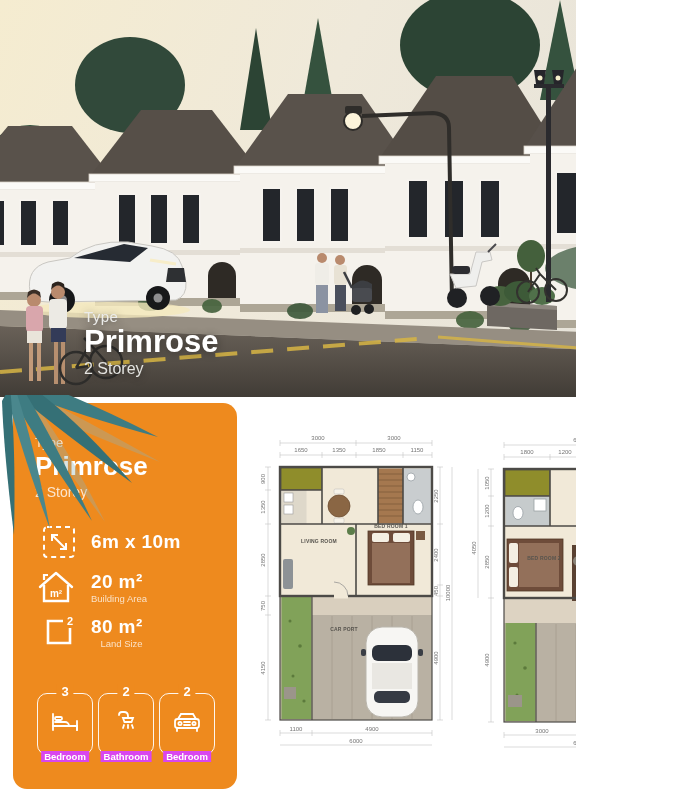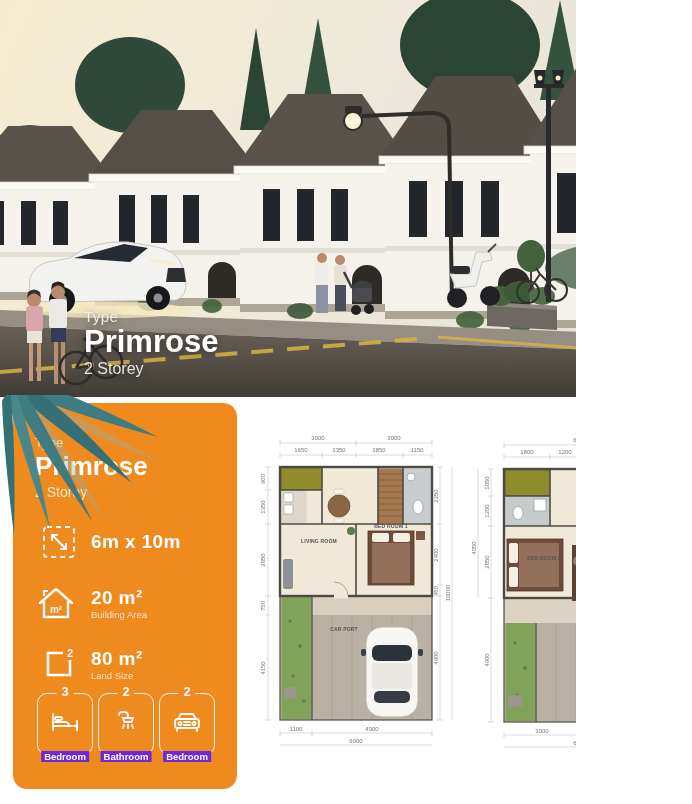--- a/index.html
+++ b/index.html
@@ -17,32 +17,32 @@
   .bottom{position:relative;width:692px;height:407px;background:#fff;}
   .palm-left{position:absolute;left:0;top:-2px;z-index:5;pointer-events:none;}
   .palm-right{position:absolute;right:0;top:-2px;z-index:5;pointer-events:none;}
   
   .card{position:absolute;left:13px;top:6px;width:224px;height:386px;box-sizing:border-box;
         background:#EE8A1E;border-radius:14px;color:#fff;padding:32px 20px 34px 22px;
         display:flex;flex-direction:column;z-index:2;}
   .card-type{font-size:13px;color:rgba(255,255,255,.78);}
   .card-name{font-size:26px;font-weight:bold;margin:1px 0 2px;}
   .card-storey{font-size:14px;color:rgba(255,255,255,.78);}
-  .specs{margin-top:24px;display:flex;flex-direction:column;gap:23px;}
+  .specs{margin-top:24px;display:flex;flex-direction:column;gap:7px;}
   .spec{display:flex;align-items:center;gap:14px;}
   .spec-icon{flex:0 0 42px;display:flex;justify-content:flex-end;}
   .spec-value{font-size:19px;font-weight:bold;letter-spacing:.4px;}
-  .spec-sub{font-size:9.5px;color:rgba(255,255,255,.75);margin-top:0;}
+  .spec-sub{font-size:9.5px;color:rgba(255,255,255,.75);margin-top:0;text-align:right;}
   .badges{margin-top:auto;display:flex;justify-content:space-between;padding:0 2px;}
   .badge{position:relative;width:54px;height:60px;border:1.8px solid rgba(255,255,255,.92);
          border-radius:10px;display:flex;align-items:center;justify-content:center;}
   .badge-count{position:absolute;top:-10px;left:50%;transform:translateX(-50%);
                background:#EE8A1E;padding:0 5px;font-weight:bold;font-size:13px;line-height:1.3;}
   .badge-label{position:absolute;bottom:-8px;left:50%;transform:translateX(-50%);
-               background:#6d28d9;padding:0 3px;font-weight:bold;font-size:9.5px;white-space:nowrap;}
+               background:#d946ef;padding:0 3px;font-weight:bold;font-size:9.5px;white-space:nowrap;}
   
   .plan{position:absolute;margin:0;}
   .plan1{left:248px;top:34px;}
   .plan2{left:470px;top:36px;}
   .plan text{font-family:"Liberation Sans",sans-serif;}
   .dimt{fill:#767676;font-size:6px;text-anchor:middle;}
   .roomt{fill:#57544e;font-size:5px;font-weight:bold;text-anchor:middle;letter-spacing:.2px;}
   .dimline{stroke:#c4c4c4;stroke-width:.6;}
   .wall{stroke:#4c4a47;fill:none;}
 </style>

